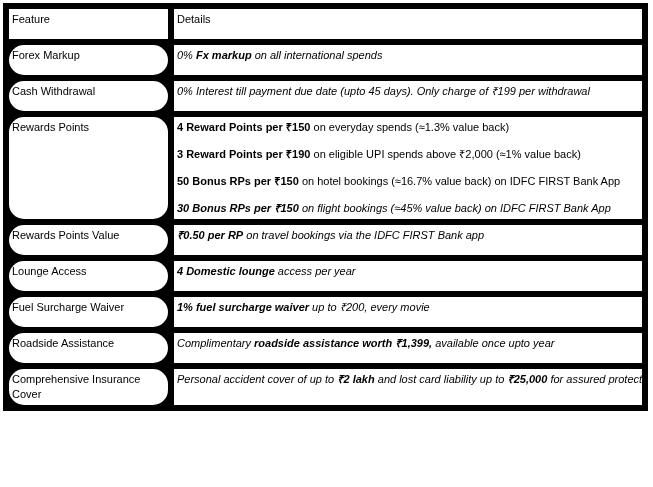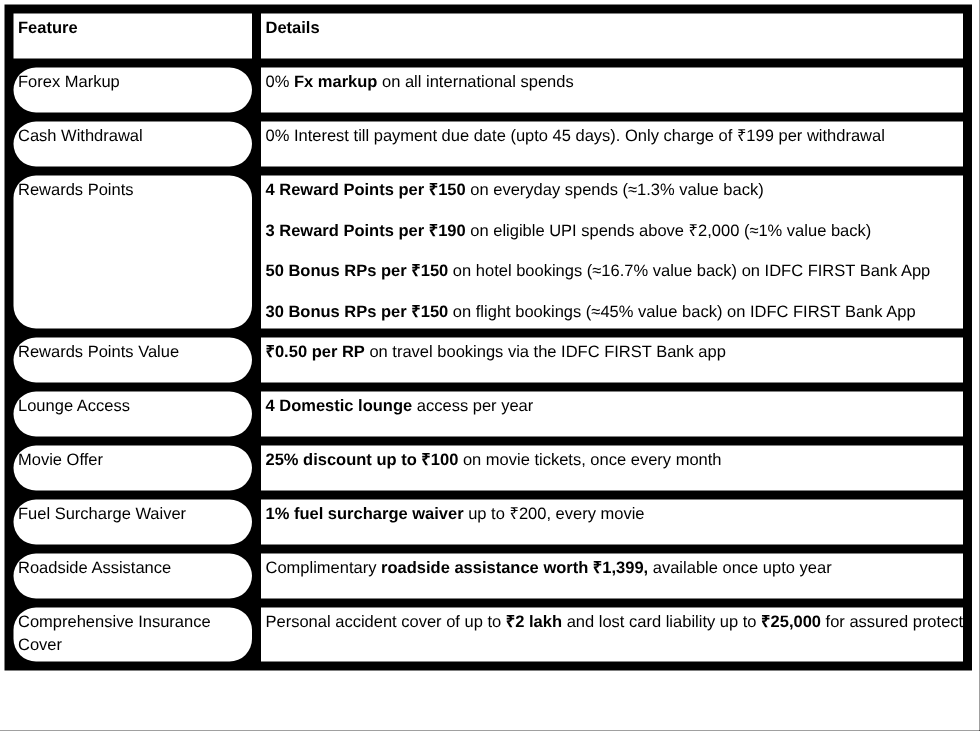--- a/index.html
+++ b/index.html
@@ -27,32 +27,32 @@
     color: #000000;
     vertical-align: top;
     text-align: left;
     font-size: 11px;
     line-height: 15px;
     padding: 3px 2px 3px 3px;
     overflow: hidden;
     font-weight: normal;
   }
   table.ft th {
-    font-weight: bold;
+    font-weight: normal;
     height: 24px;
   }
   td.feature-cell { height: 24px; border-radius: 15px; }
   td.details-cell { height: 24px; }
   .col-feature { width: 159px; }
   .detail-line {
     margin: 0 0 12px 0;
     line-height: 15px;
     white-space: nowrap;
   }
-  .detail-line:last-child { margin-bottom: 0; }
+  .detail-line:last-child { margin-bottom: 0; font-style: italic; }
   .detail-line b { font-weight: bold; }
 </style>
 </head>
 <body>
 
 <div class="page">
   <table class="ft">
     <colgroup>
       <col class="col-feature">
       <col>
@@ -91,26 +91,20 @@
             <div class="detail-line"><b>₹0.50 per RP</b><span> on travel bookings via the IDFC FIRST Bank app</span></div>
           </td>
         </tr>
         <tr>
           <td class="feature-cell">Lounge Access</td>
           <td class="details-cell">
             <div class="detail-line"><b>4 Domestic lounge</b><span> access per year</span></div>
           </td>
         </tr>
         <tr>
-          <td class="feature-cell">Movie Offer</td>
-          <td class="details-cell">
-            <div class="detail-line"><b>25% discount up to ₹100</b><span> on movie tickets, once every month</span></div>
-          </td>
-        </tr>
-        <tr>
           <td class="feature-cell">Fuel Surcharge Waiver</td>
           <td class="details-cell">
             <div class="detail-line"><b>1% fuel surcharge waiver</b><span> up to ₹200, every movie</span></div>
           </td>
         </tr>
         <tr>
           <td class="feature-cell">Roadside Assistance</td>
           <td class="details-cell">
             <div class="detail-line"><span>Complimentary </span><b>roadside assistance worth ₹1,399,</b><span> available once upto year</span></div>
           </td>

